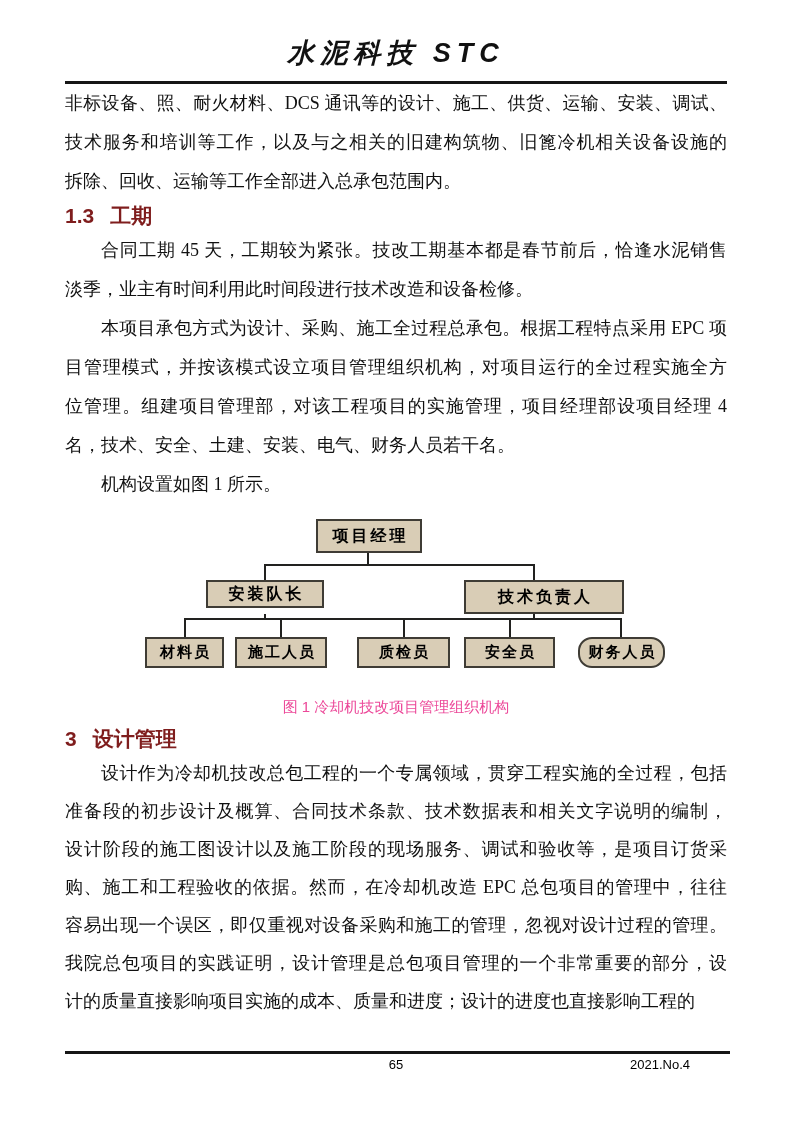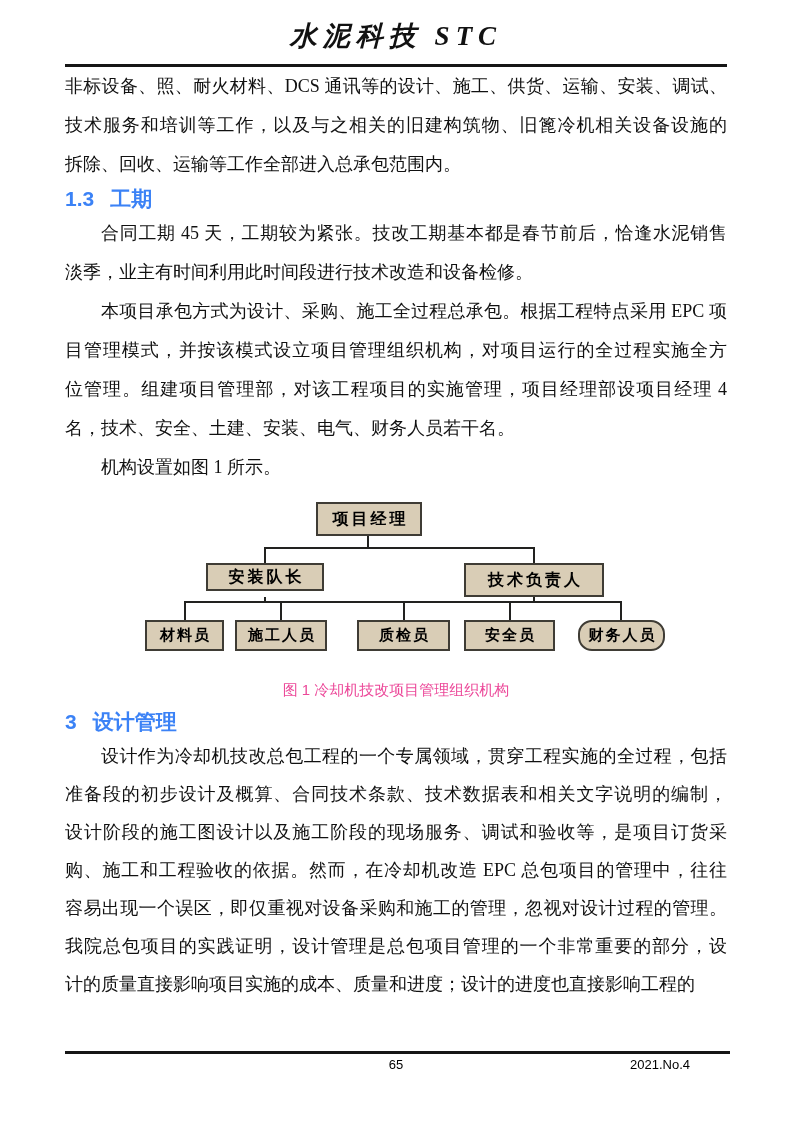--- a/index.html
+++ b/index.html
@@ -4,39 +4,39 @@
 <style>
   html,body{margin:0;padding:0;background:#ffffff;}
   .page{
     position:relative;width:793px;height:1122px;background:#ffffff;
     font-family:"Liberation Serif","DejaVu Serif",serif;color:#111;
     overflow:hidden;
   }
   .content{position:absolute;left:65px;top:0;width:662px;}
   
   .title{
-    padding-top:21px;text-align:center;font-weight:bold;font-style:italic;
+    padding-top:38px;text-align:center;font-weight:bold;font-style:italic;
     font-size:27px;line-height:30px;letter-spacing:6px;
-    font-family:Liberation Serif, serif;
+    font-family:Liberation Sans, sans-serif;
   }
   .rule{margin-top:13px;border-top:3px solid #161616;height:0;}
   
   .ln{
     font-size:18px;line-height:39px;height:39px;
     text-align:justify;text-align-last:justify;text-justify:inter-character;
     overflow:hidden;
     font-family:Liberation Serif, serif;
   }
   .ln.end{text-align-last:left;}
   .ln.ind{text-indent:36px;}
   .p3 .ln{line-height:38px;height:38px;}
   
   .h{
     font-family:"Liberation Sans","DejaVu Sans",sans-serif;font-weight:bold;
-    font-size:21px;line-height:30px;height:30px;color:#3b82f6;
+    font-size:21px;line-height:30px;height:30px;color:#7f1d1d;
   }
   .h .h-num{display:inline-block;margin-right:16px;}
   
   .org{position:relative;margin-top:13px;height:153px;}
   .obox{
     position:absolute;box-sizing:border-box;
     background:var(--box-fill,#d9cdb6);border:2px solid var(--box-border,#3f3c35);
     display:flex;align-items:center;justify-content:center;
     font-weight:bold;font-size:16px;letter-spacing:3px;padding-left:3px;color:#000;
   }
@@ -99,21 +99,21 @@
       <div class="cline" style="left:468px;top:97px;width:2px;height:6px;"></div>
       <div class="cline" style="left:119px;top:101px;width:438px;height:2px;"></div>
       <div class="cline" style="left:119px;top:101px;width:2px;height:19px;"></div>
       <div class="cline" style="left:215px;top:101px;width:2px;height:19px;"></div>
       <div class="cline" style="left:338px;top:101px;width:2px;height:19px;"></div>
       <div class="cline" style="left:444px;top:101px;width:2px;height:19px;"></div>
       <div class="cline" style="left:555px;top:101px;width:2px;height:19px;"></div>
 
       <div class="obox" style="left:251px;top:2px;width:106px;height:34px;">项目经理</div>
       <div class="obox" style="left:141px;top:63px;width:118px;height:28px;">安装队长</div>
-      <div class="obox" style="left:399px;top:63px;width:140px;height:34px;">技术负责人</div>
+      <div class="obox" style="left:399px;top:63px;width:160px;height:34px;">技术负责人</div>
       <div class="obox small" style="left:80px;top:120px;width:79px;height:31px;">材料员</div>
       <div class="obox small" style="left:170px;top:120px;width:92px;height:31px;">施工人员</div>
       <div class="obox small" style="left:292px;top:120px;width:93px;height:31px;">质检员</div>
       <div class="obox small" style="left:399px;top:120px;width:91px;height:31px;">安全员</div>
       <div class="obox small" style="left:513px;top:120px;width:87px;height:31px;border-radius:14px;">财务人员</div>
     </div>
 
     <div class="caption">图 1 冷却机技改项目管理组织机构</div>
 
     <div class="h h3-block">

